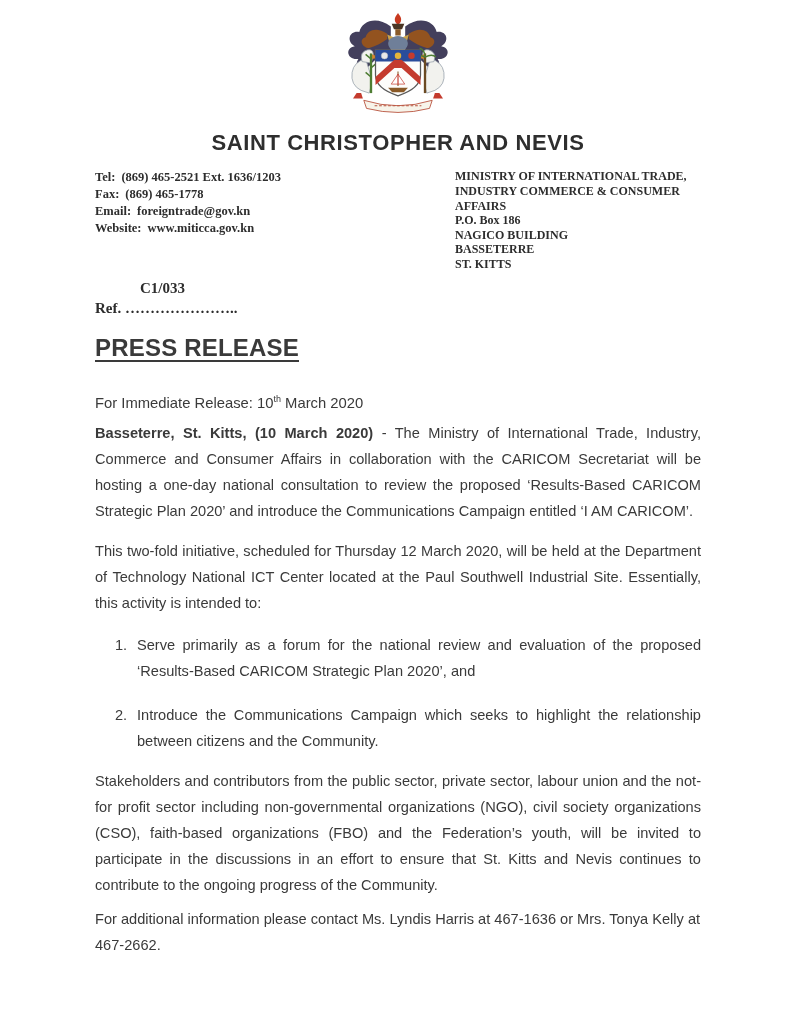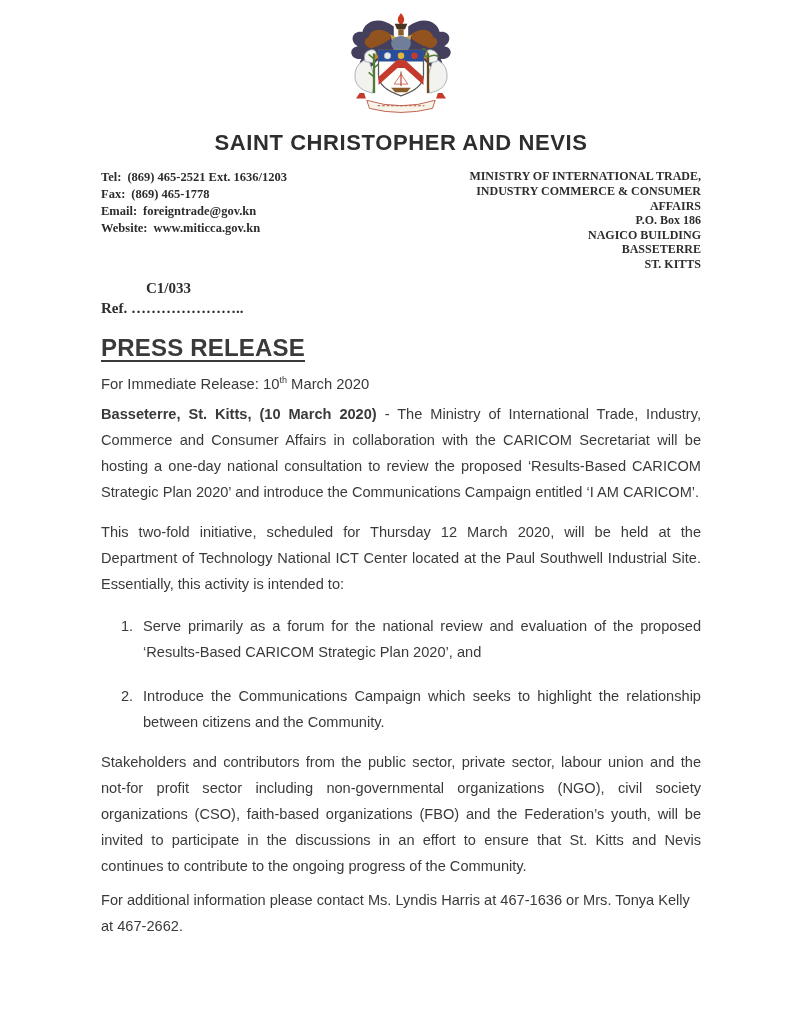--- a/index.html
+++ b/index.html
@@ -6,21 +6,20 @@
   html, body { background: #e8e8e8; }
   .page {
     width: 791px;
     height: 1024px;
     background: #ffffff;
     margin: 0 auto;
     position: relative;
     overflow: hidden;
     font-family: "Liberation Sans", sans-serif;
     color: #333333;
-    padding-left: 6px;
   }
   .content {
     margin: 0 90px 0 95px;
   }
   
   .crest-wrap {
     padding-top: 12px;
     text-align: center;
   }
   .country-title {
@@ -36,42 +35,42 @@
     display: flex;
     justify-content: space-between;
     margin-top: 14px;
     font-family: "Liberation Serif", serif;
     font-weight: bold;
     color: #2d2d2d;
     gap: 46px;
   }
   .contact-block { font-size: 12.5px; line-height: 1.36; }
   .contact-row .c-label { display: inline-block; margin-right: 6px; }
-  .ministry-block { font-size: 12px; line-height: 1.22; text-align: right; width: 246px; }
+  .ministry-block { font-size: 12px; line-height: 1.22; text-align: left; width: 246px; }
   
   .ref-block {
     margin-top: 6px;
     font-family: "Liberation Serif", serif;
     font-weight: bold;
     font-size: 15px;
     color: #2d2d2d;
     line-height: 1.35;
   }
   .ref-number { margin-left: 45px; }
   
   .pr-heading {
     margin-top: 16px;
     font-size: 24px;
     font-weight: bold;
     color: #3a3a3a;
     letter-spacing: 0.2px;
   }
   .pr-heading span { text-decoration: underline; text-underline-offset: 4px; }
   .release-line {
-    margin-top: 13px;
+    margin-top: 32px;
     font-size: 14.8px;
     color: #3a3a3a;
   }
   .release-line sup { font-size: 9px; }
   .doc-title {
     margin-top: 16px;
     text-align: center;
     font-size: 14.6px;
     font-weight: bold;
     line-height: 1.85;

